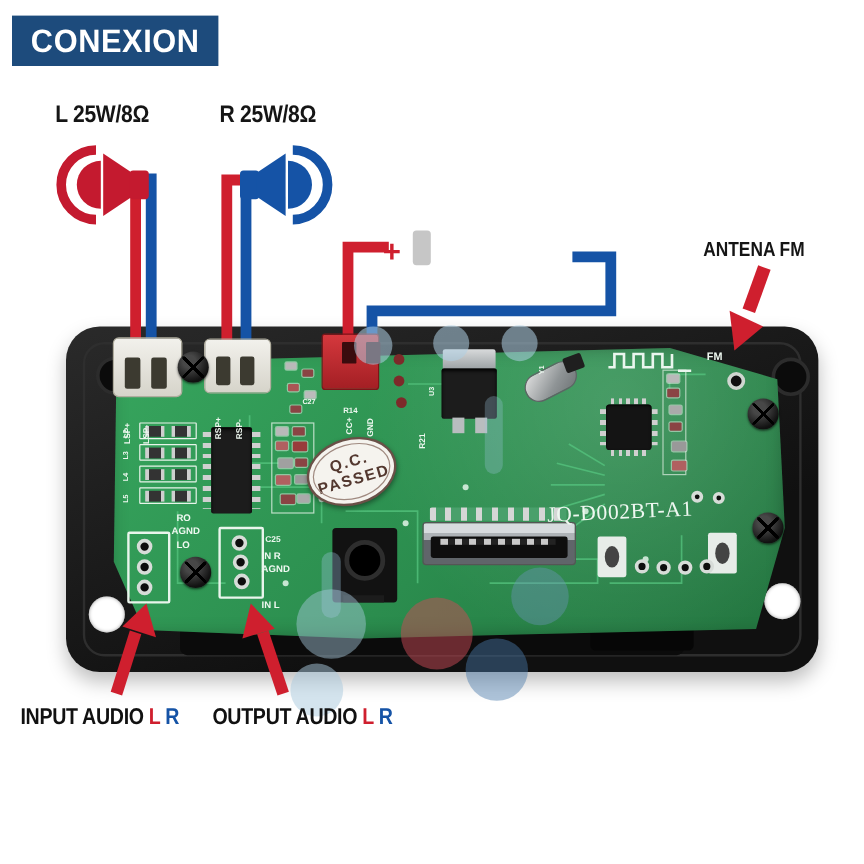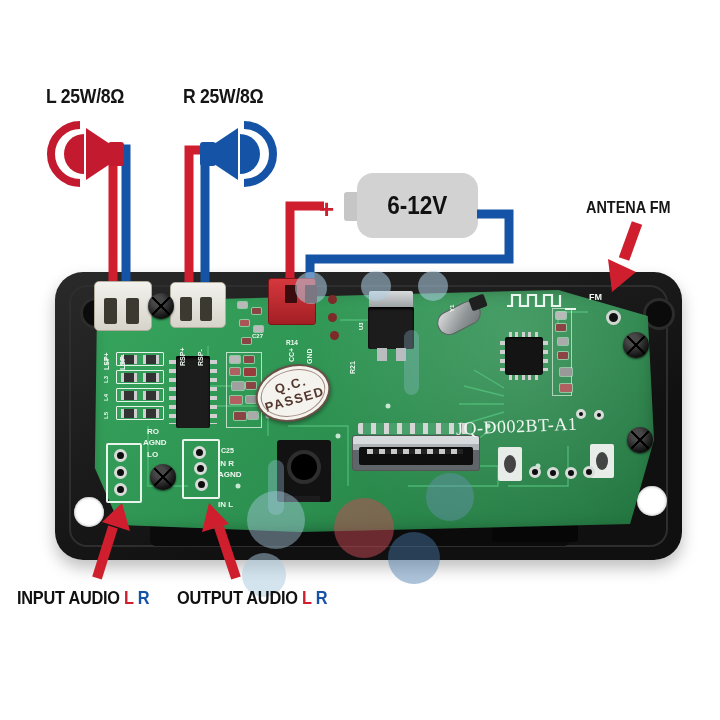--- a/index.html
+++ b/index.html
@@ -73,28 +73,28 @@
          font-size:18px;color:#eef7f0;letter-spacing:.5px;transform:rotate(-2.5deg);z-index:6;}
   .wm{border-radius:50%;z-index:7;}
   .crystal{background:linear-gradient(145deg,#e2e2e2,#8f9496 60%,#6f7476);
            border:1px solid #5e6365;border-radius:12px;transform:rotate(-27deg);}
 </style>
 </head>
 <body>
 
 <div class="canvas">
 
+  <div class="abs banner">
+    <span>CONEXION</span>
+  </div>
 
   <div class="abs spk-label" style="left:46px;top:85px">L 25W/8Ω</div>
   <div class="abs spk-label" style="left:183px;top:85px">R 25W/8Ω</div>
 
   <div class="abs bat-nub"></div>
-  <div class="abs battery">
-    <span>6-12V</span>
-  </div>
   <div class="abs plus" style="left:319px;top:194px">+</div>
 
   <div class="abs ant-label" style="left:586px;top:198px">ANTENA FM</div>
 
   <div class="abs frame"></div>
   <div class="abs frame-bezel"></div>
   <div class="abs recess"></div>
   <div class="abs usb"></div>
   <div class="abs hole-dark" style="left:80px;top:297px"></div>
   <div class="abs hole-dark" style="left:643px;top:298px"></div>

